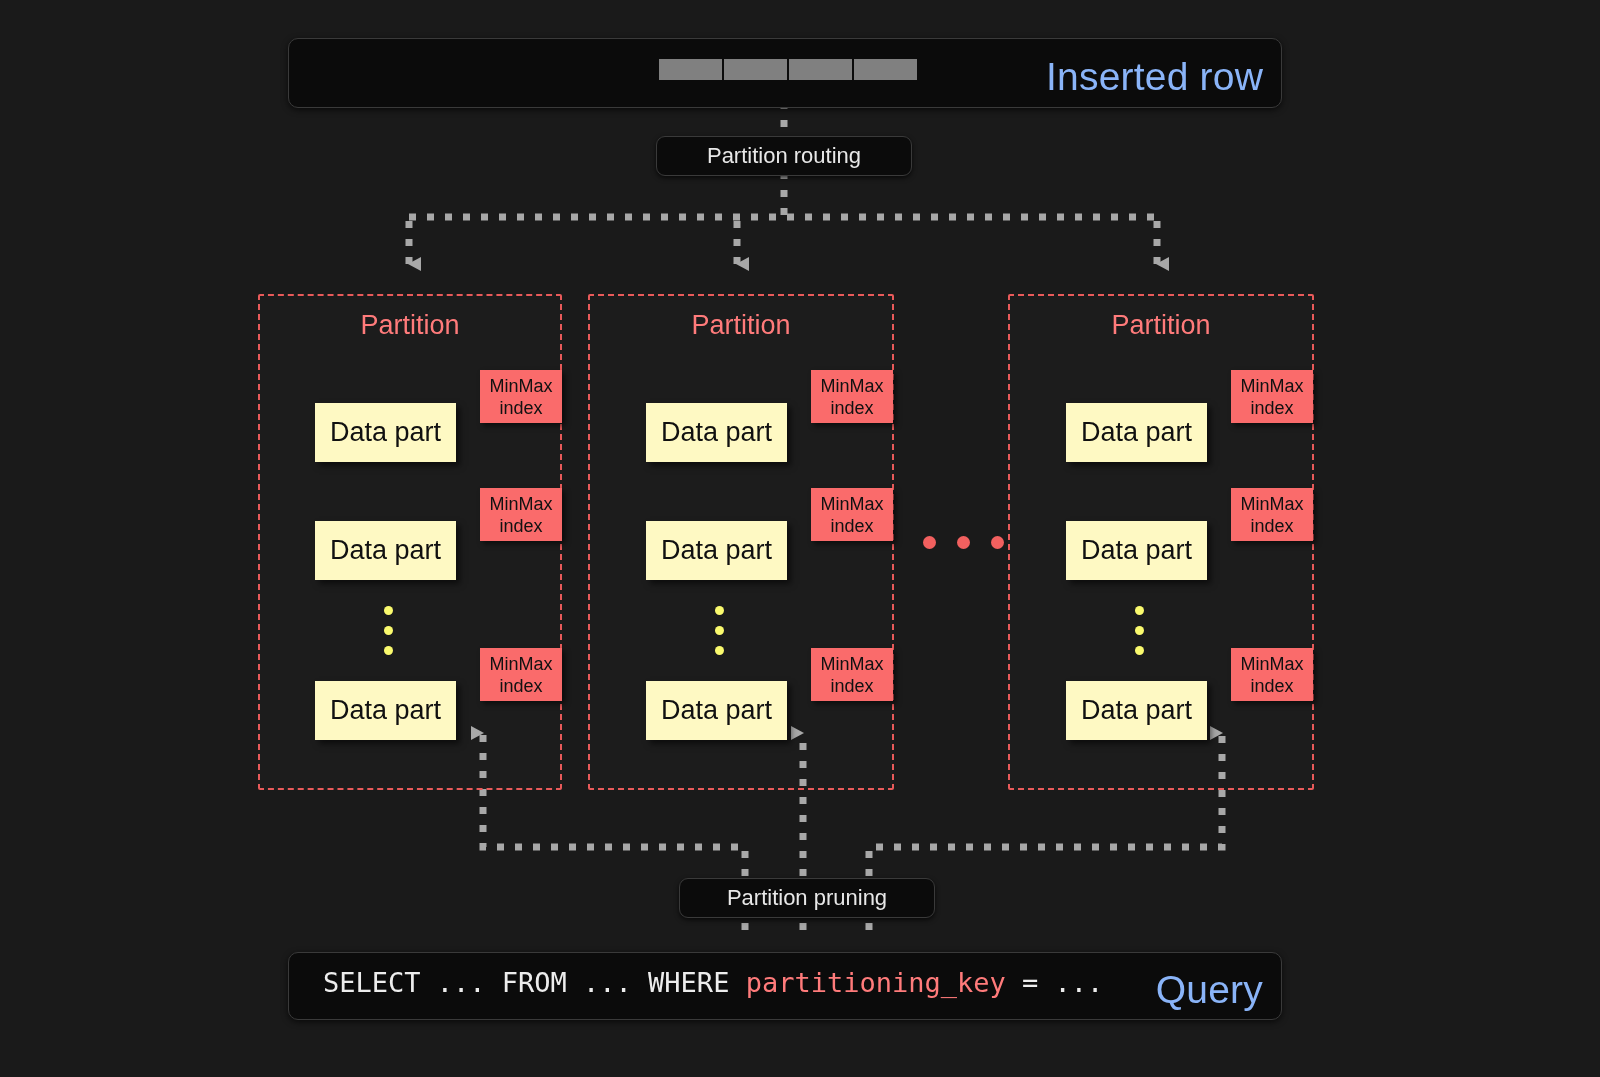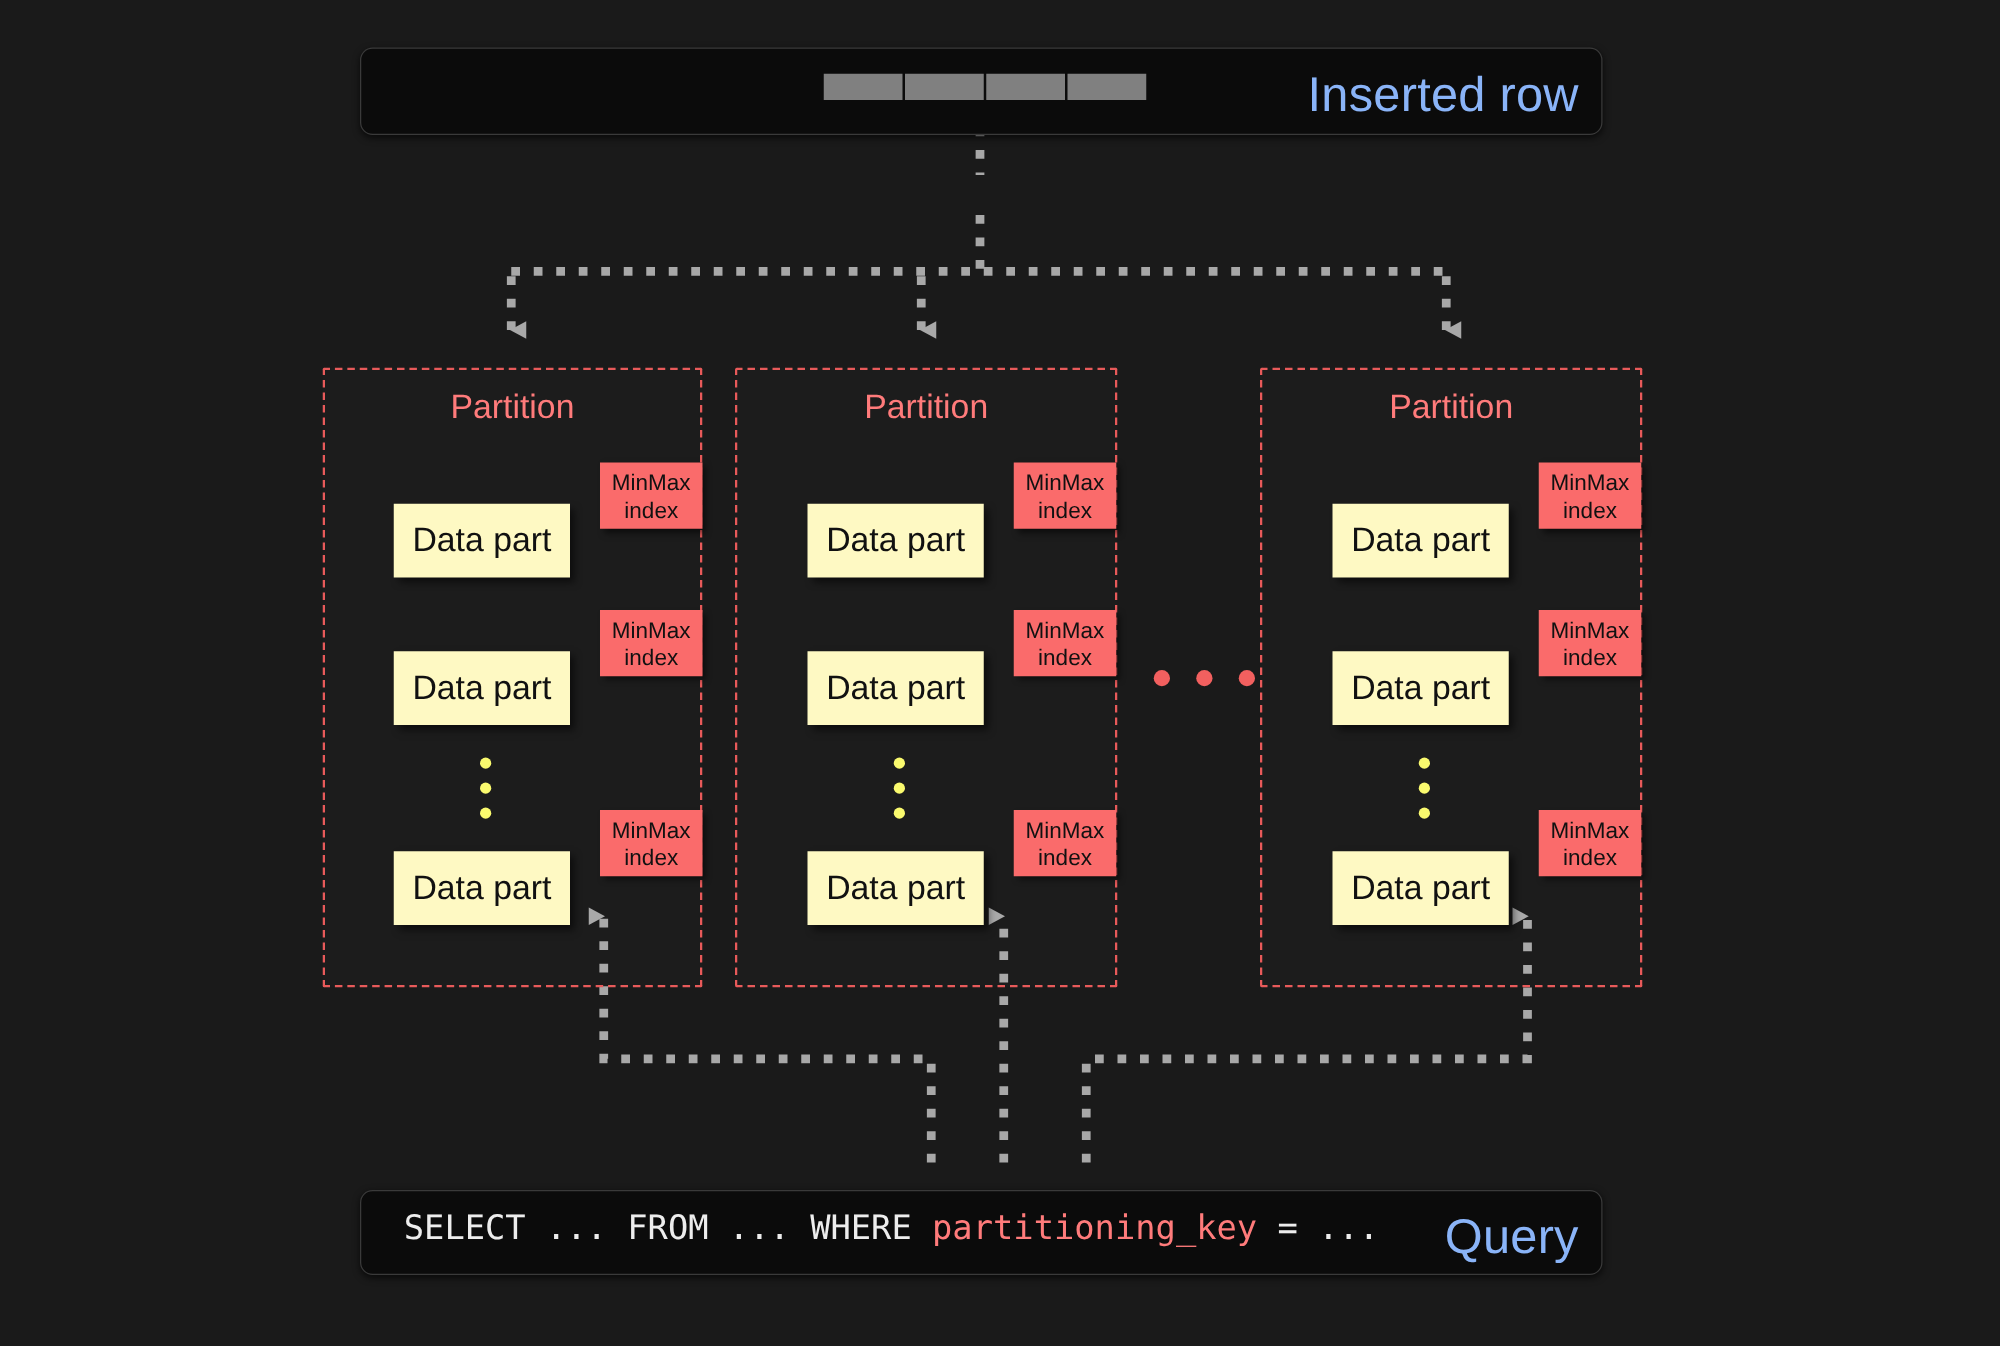--- a/index.html
+++ b/index.html
@@ -147,20 +147,23 @@
   <div class="bar" id="inserted-row-bar">
     <div id="row-cells">
       <div class="row-cell"></div>
       <div class="row-cell"></div>
       <div class="row-cell"></div>
       <div class="row-cell"></div>
     </div>
     <div class="bar-label" id="inserted-row-label">Inserted row</div>
   </div>
 
+  <div class="pill" id="partition-routing-box">
+    <span>Partition routing</span>
+  </div>
 
   <div class="partition" id="partition-1">
     <div class="partition-title">Partition</div>
 
     <div class="part-group" style="left:55px;top:74px;">
       <div class="minmax" style="left:165px;top:0px;">
         <span>MinMax</span>
         <span>index</span>
       </div>
       <div class="datapart" style="left:0px;top:33px;">
@@ -274,19 +277,22 @@
       <div class="minmax" style="left:165px;top:0px;">
         <span>MinMax</span>
         <span>index</span>
       </div>
       <div class="datapart" style="left:0px;top:33px;">
         <span>Data part</span>
       </div>
     </div>
   </div>
 
+  <div class="pill" id="partition-pruning-box">
+    <span>Partition pruning</span>
+  </div>
 
   <div class="bar" id="query-bar">
     <div id="query-text"><span>SELECT ... FROM ... WHERE </span><span class="key">partitioning_key</span><span> = ...</span></div>
     <div class="bar-label" id="query-label">Query</div>
   </div>
 
 </div>
 
 </body></html>

